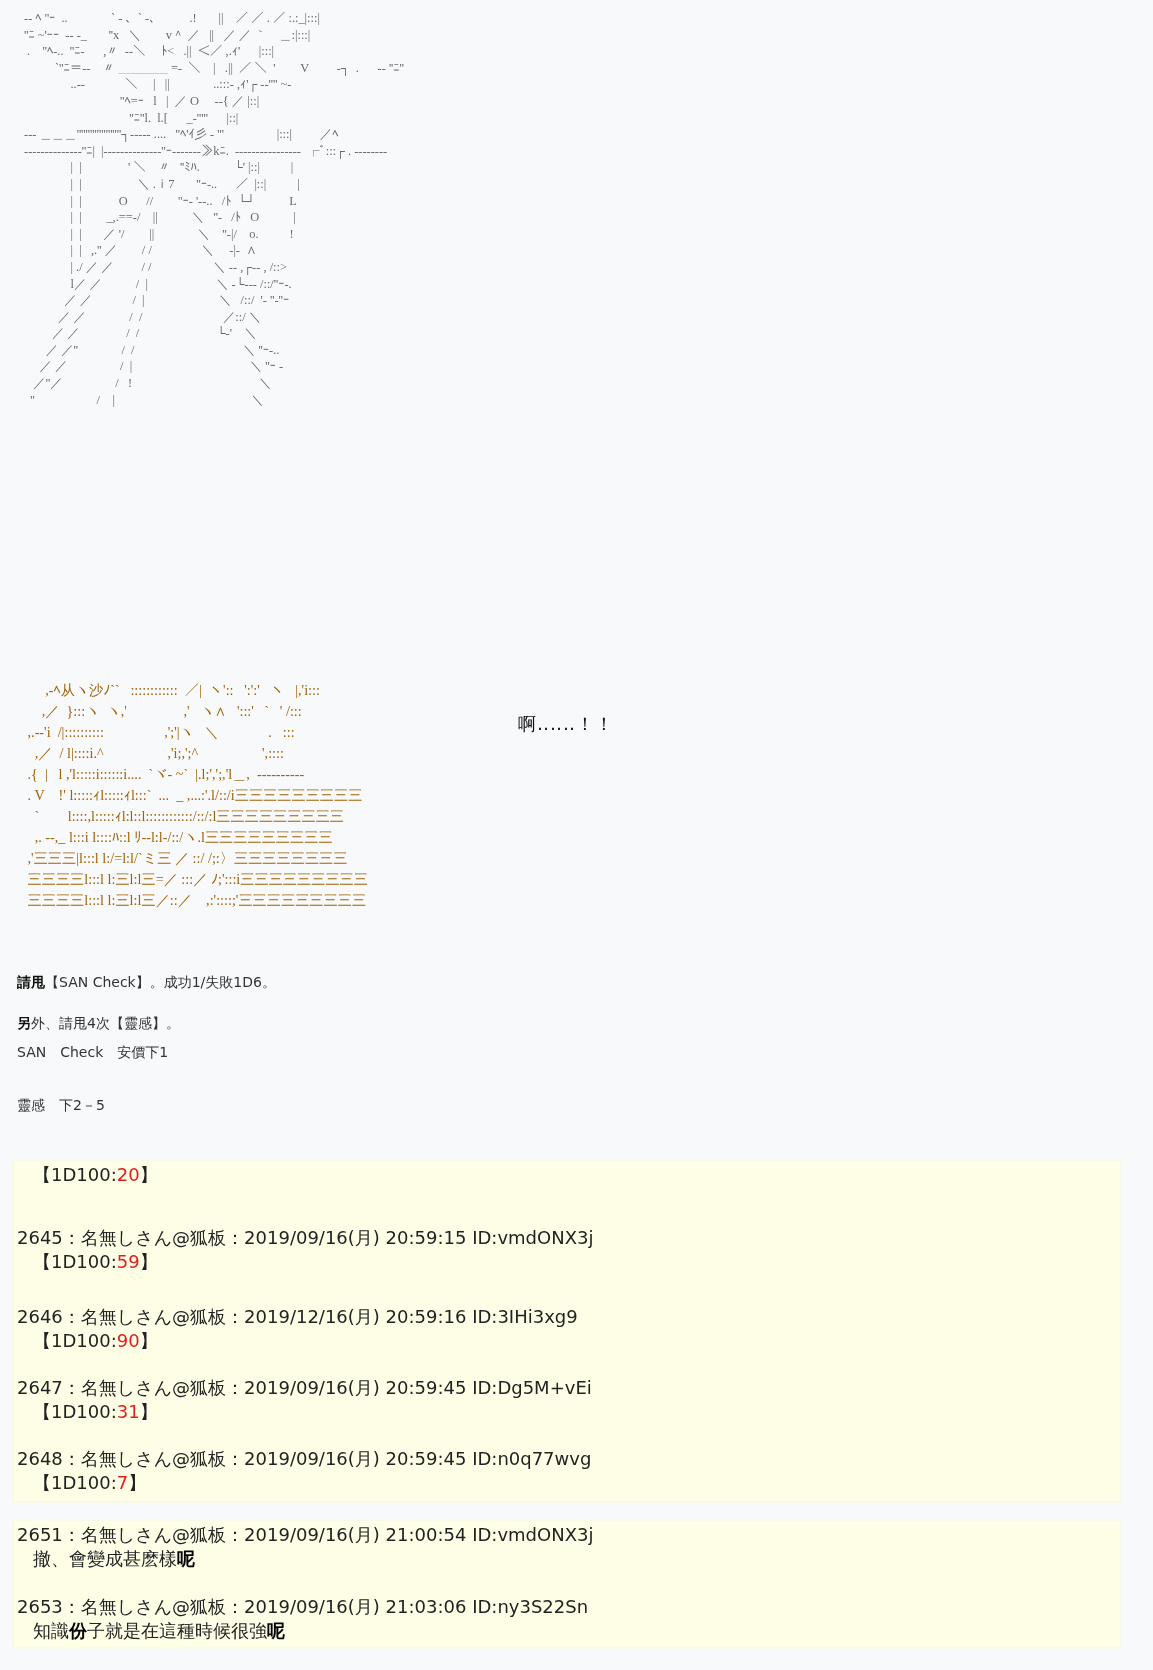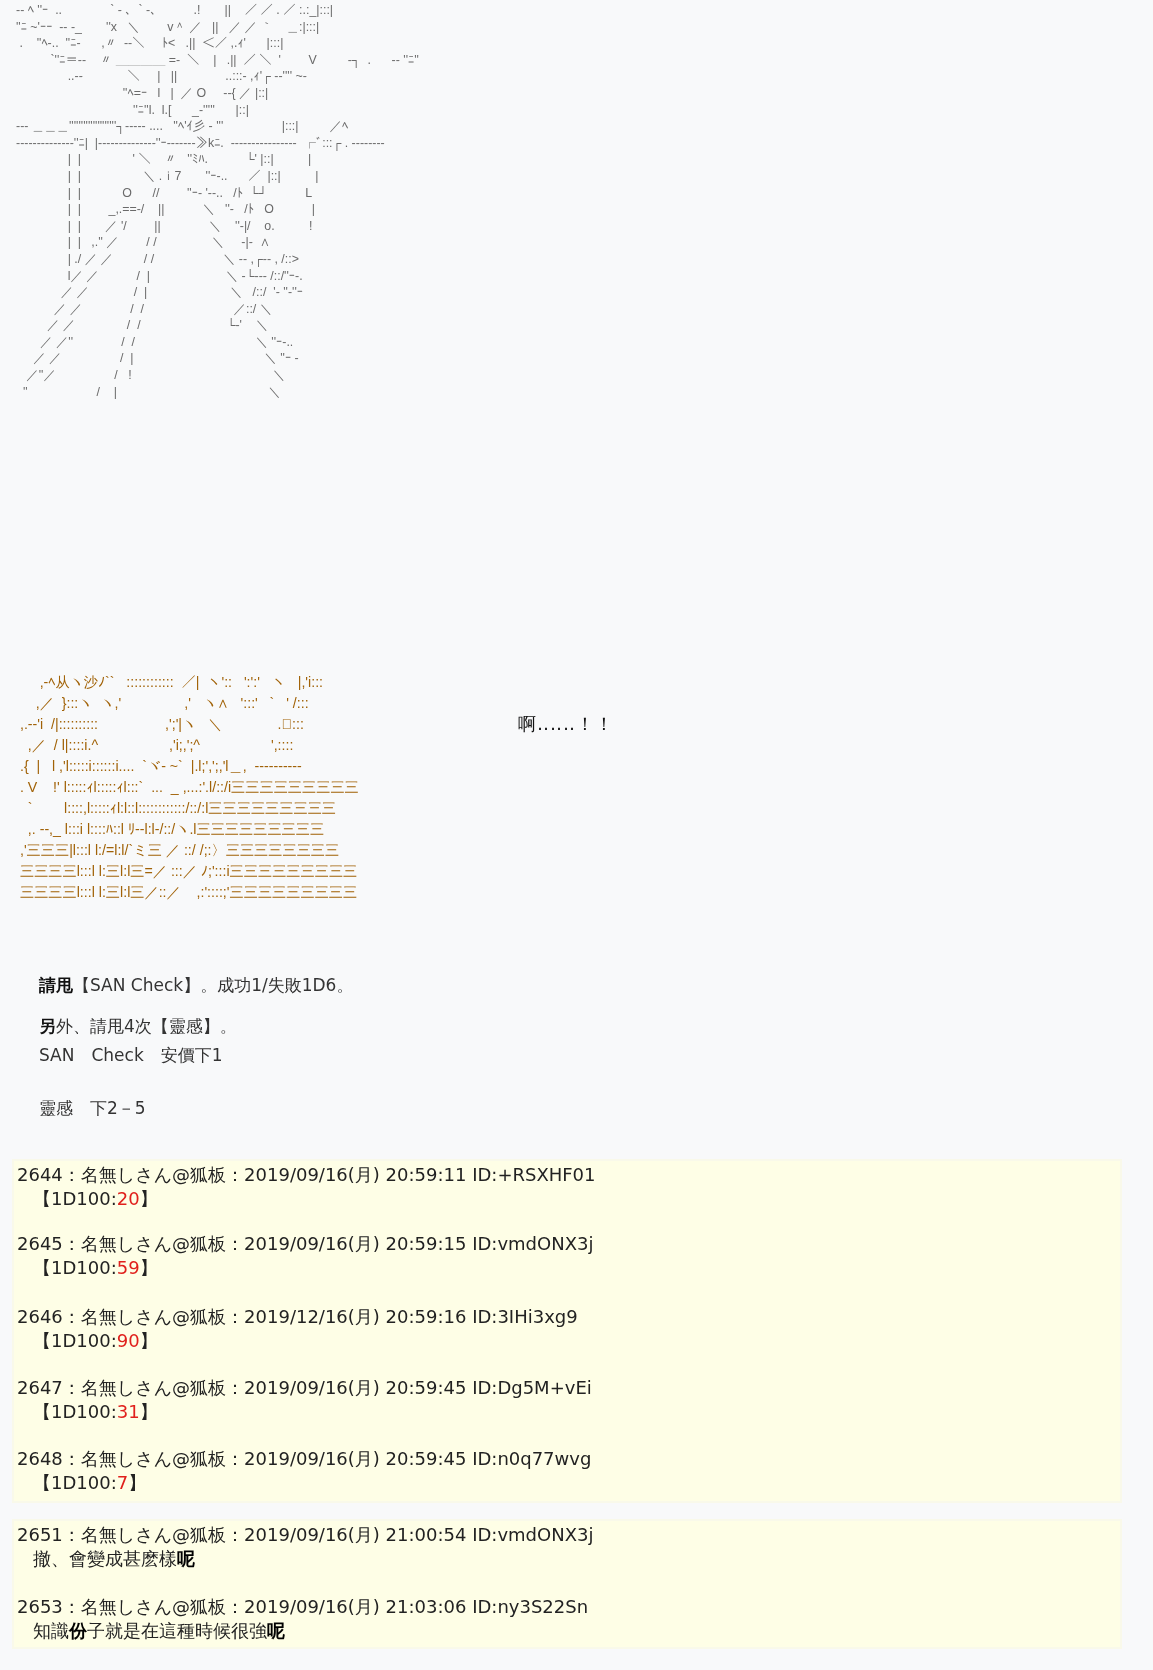--- a/index.html
+++ b/index.html
@@ -3,28 +3,28 @@
 <meta charset="utf-8">
 <style>
   html, body { margin: 0; padding: 0; }
   body {
     width: 1153px; height: 1670px; overflow: hidden;
     background: #f8f9fa; position: relative;
     font-family: "DejaVu Sans", "Liberation Sans", sans-serif;
     color: #222;
   }
   .aa {
-    position: absolute; margin: 0; white-space: pre;
-    font-family: Liberation Sans, sans-serif;
+    position: absolute; margin: 8px; white-space: pre;
+    font-family: Liberation Serif, serif;
     color: #555; letter-spacing: 0;
   }
   #aa-top { left: 16px; top: 2px; font-size: 12.4px; line-height: 16.6px; color: #6a6a6a; }
   #aa-bottom { left: 16px; top: 672px; font-size: 14.2px; line-height: 21px; color: #a16207; }
   #exclaim { position: absolute; left: 518px; top: 712px; font-size: 18px; color: #111; letter-spacing: 1px; }
-  .narr { position: absolute; left: 17px; font-size: 17px; color: #333; margin-left: 22px; }
+  .narr { position: absolute; left: 17px; font-size: 14px; color: #333; }
   .narr b { font-weight: bold; color: #111; }
   .box {
     position: absolute; left: 14px; width: 1106px;
     background: #fefee6; box-shadow: 0 0 0 2px #f9f9ea;
   }
   #box1 { top: 1161px; height: 340px; }
   #box2 { top: 1521px; height: 126px; }
   .post { position: absolute; left: 3px; font-size: 18px; line-height: 24px; color: #222; }
   .post .hdr { display: block; white-space: nowrap; }
   .post .body { display: block; white-space: nowrap; margin-left: 16px; }
@@ -72,24 +72,23 @@
 
 <div id="exclaim">啊‥‥‥！！</div>
 
 <div class="narr" style="top:974px"><b>請甩</b><span>【SAN Check】。成功1/失敗1D6。</span></div>
 <div class="narr" style="top:1015px"><b>另</b><span>外、請甩4次【靈感】。</span></div>
 <div class="narr" style="top:1044px"><span>SAN　Check　安價下1</span></div>
 <div class="narr" style="top:1097px"><span>靈感　下2－5</span></div>
 
 <div class="box" id="box1">
   <div class="post" style="top:2px">
-    <span class="hdr">2644：名無しさん@狐板：2019/09/16(月) 20:59:11 ID:+RSXHF01</span>
     <span class="body"><span>【1D100:</span><span class="roll-num">20</span><span>】</span></span>
   </div>
-  <div class="post" style="top:71px">
+  <div class="post" style="top:65px">
     <span class="hdr">2645：名無しさん@狐板：2019/09/16(月) 20:59:15 ID:vmdONX3j</span>
     <span class="body"><span>【1D100:</span><span class="roll-num">59</span><span>】</span></span>
   </div>
   <div class="post" style="top:144px">
     <span class="hdr">2646：名無しさん@狐板：2019/12/16(月) 20:59:16 ID:3IHi3xg9</span>
     <span class="body"><span>【1D100:</span><span class="roll-num">90</span><span>】</span></span>
   </div>
   <div class="post" style="top:215px">
     <span class="hdr">2647：名無しさん@狐板：2019/09/16(月) 20:59:45 ID:Dg5M+vEi</span>
     <span class="body"><span>【1D100:</span><span class="roll-num">31</span><span>】</span></span>

